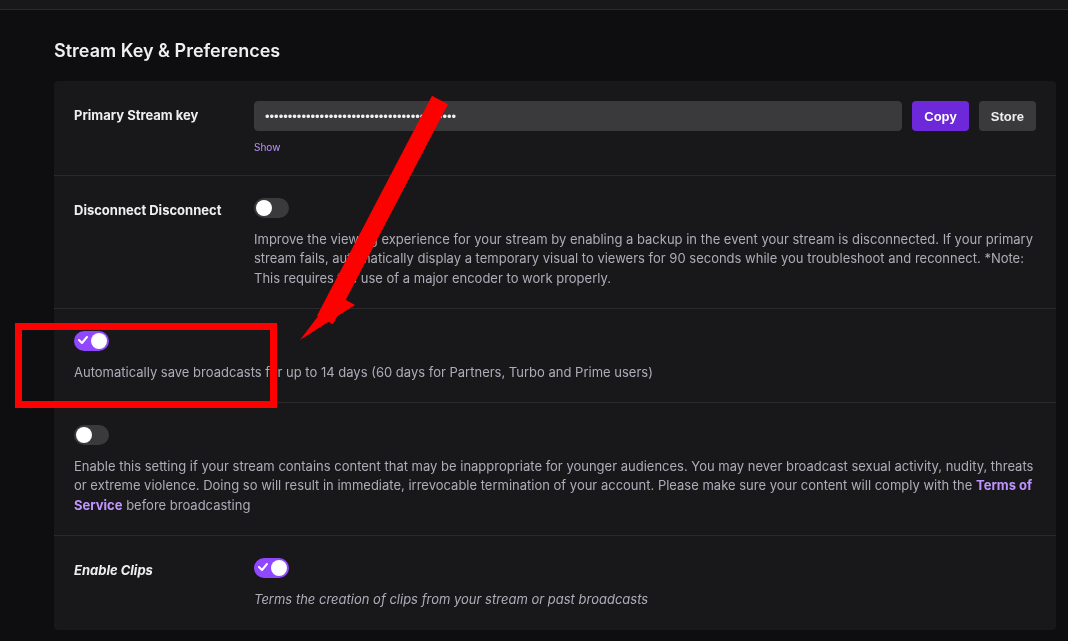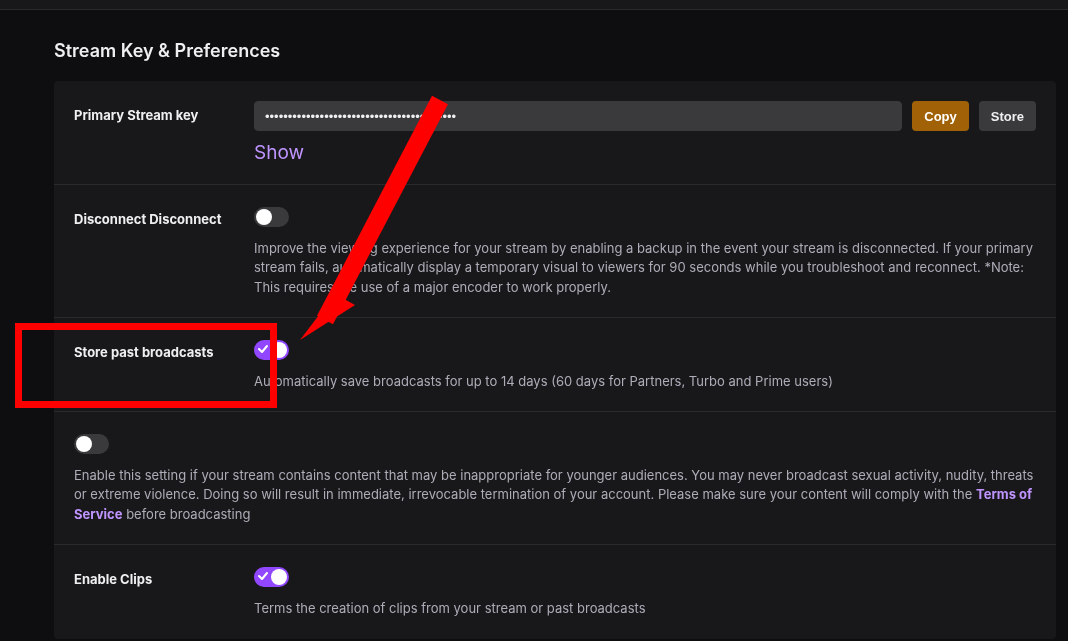--- a/index.html
+++ b/index.html
@@ -34,20 +34,21 @@
       background-color: #18181b;
       border-radius: 4px;
     }
     .setting-row {
       display: flex;
       padding: 20px;
       border-bottom: 1px solid #2a2a2d;
     }
     .setting-row:last-child {
       border-bottom: none;
+      font-style: italic;
     }
     .label-col {
       width: 180px;
       flex-shrink: 0;
       padding-top: 3px;
     }
     .label-text {
       font-size: 13px;
       font-weight: 700;
       color: #efeff1;
@@ -73,31 +74,31 @@
     .btn {
       border: none;
       border-radius: 4px;
       padding: 6px 12px;
       font-size: 13px;
       font-weight: 600;
       cursor: pointer;
       height: 30px;
     }
     .btn-primary {
-      background-color: #a16207;
+      background-color: #6d28d9;
       color: #ffffff;
     }
     .btn-secondary {
       background-color: #3a3a3d;
       color: #efeff1;
     }
     .show-link {
       display: inline-block;
       margin-top: 10px;
-      font-size: 19px;
+      font-size: 10px;
       color: #bf94ff;
       cursor: pointer;
     }
     .toggle {
       position: relative;
       display: inline-block;
       width: 35px;
       height: 20px;
       border-radius: 10px;
       cursor: pointer;
@@ -187,23 +188,20 @@
       </div>
       <div class="value-col">
         <div class="toggle toggle-off">
           <div class="toggle-handle"></div>
         </div>
         <div class="description">Improve the viewing experience for your stream by enabling a backup in the event your stream is disconnected. If your primary stream fails, automatically display a temporary visual to viewers for 90 seconds while you troubleshoot and reconnect. *Note: This requires the use of a major encoder to work properly.</div>
       </div>
     </div>
 
     <div class="setting-row">
-      <div class="label-col">
-        <span class="label-text">Store past broadcasts</span>
-      </div>
       <div class="value-col">
         <div class="toggle toggle-on">
           <svg class="toggle-check" viewBox="0 0 12 12">
             <path d="M2 6 L5 9 L10 3" stroke="#ffffff" stroke-width="2" fill="none" stroke-linecap="round" stroke-linejoin="round"></path>
           </svg>
           <div class="toggle-handle"></div>
         </div>
         <div class="description">Automatically save broadcasts for up to 14 days (60 days for Partners, Turbo and Prime users)</div>
       </div>
     </div>

